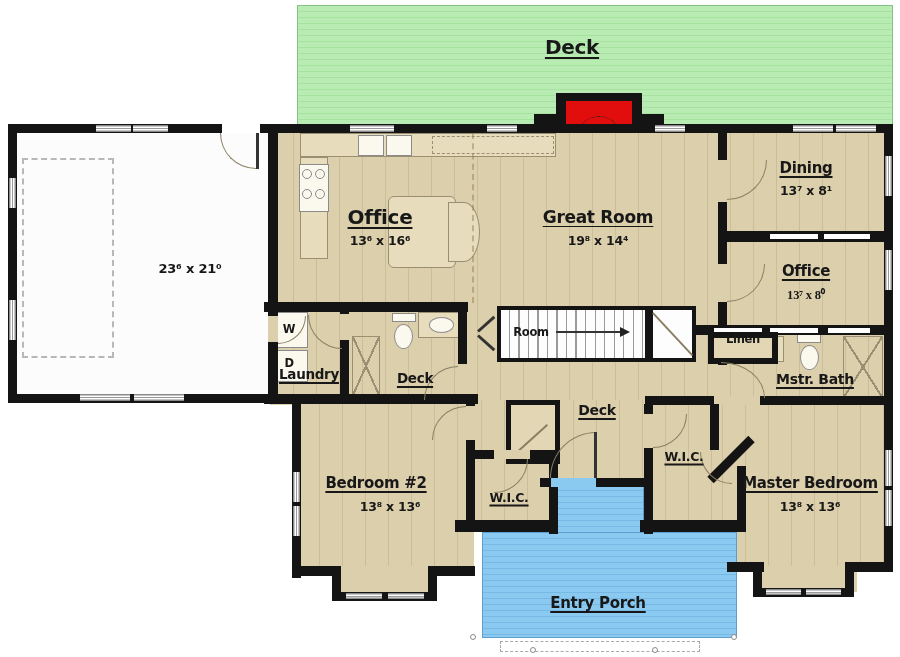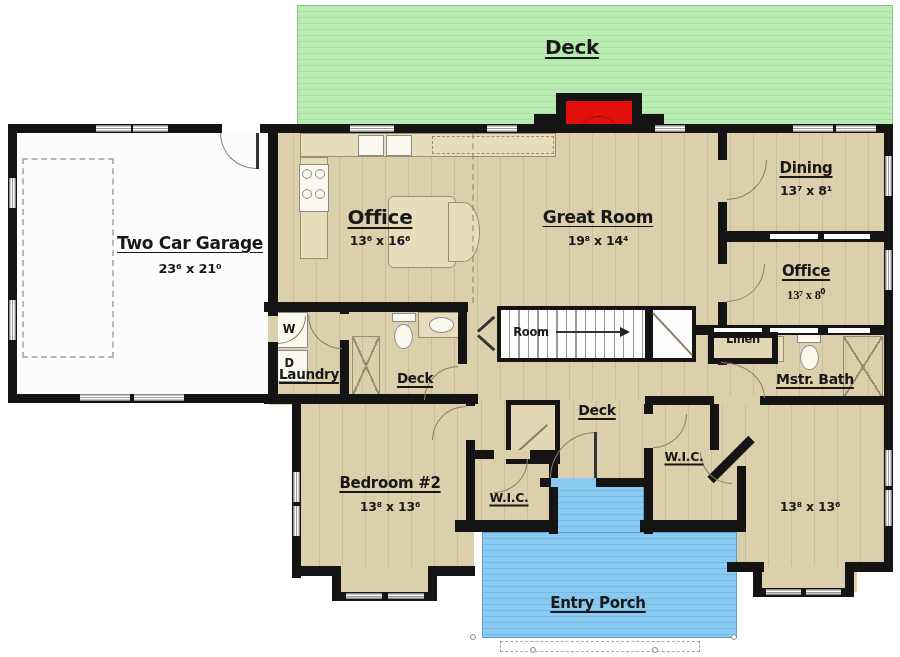--- a/index.html
+++ b/index.html
@@ -218,21 +218,20 @@
   <div class="arc atr" style="left:721px;top:362px;width:44px;height:36px;"></div>
   <div class="arc abr" style="left:653px;top:414px;width:34px;height:34px;"></div>
   <div class="arc abr" style="left:494px;top:459px;width:34px;height:34px;"></div>
   <div class="arc atl" style="left:432px;top:406px;width:34px;height:34px;"></div>
   <div class="arc abl" style="left:700px;top:452px;width:32px;height:32px;"></div>
   <div class="arc atl" style="left:550px;top:432px;width:46px;height:46px;"></div>
   <div class="leaf" style="left:594px;top:432px;width:3px;height:46px;"></div>
 
   <div class="lbl s16" style="left:572px;top:47px;">Deck</div>
 
-  <div class="lbl s17" style="left:190px;top:243px;">Two Car Garage</div>
   <div class="dims" style="left:190px;top:268px;font-size:13px;">23⁶ x 21⁰</div>
 
   <div class="lbl s16" style="left:380px;top:217px;">Office</div>
   <div class="dims" style="left:380px;top:240px;">13⁶ x 16⁶</div>
 
   <div class="lbl s17" style="left:598px;top:217px;">Great Room</div>
   <div class="dims" style="left:598px;top:240px;">19⁸ x 14⁴</div>
 
   <div class="lbl s15" style="left:806px;top:168px;">Dining</div>
   <div class="dims" style="left:806px;top:190px;">13⁷ x 8¹</div>
@@ -249,19 +248,20 @@
   <div class="lbl s11 nou" style="left:531px;top:332px;">Room</div>
   <div class="lbl s11 nou" style="left:743px;top:339px;">Linen</div>
 
   <div class="lbl s14" style="left:815px;top:379px;">Mstr. Bath</div>
 
   <div class="lbl s14" style="left:597px;top:410px;">Deck</div>
 
   <div class="lbl s12" style="left:509px;top:497px;">W.I.C.</div>
   <div class="lbl s12" style="left:684px;top:456px;">W.I.C.</div>
 
-  <div class="lbl s15" style="left:390px;top:483px;">Bedroom #2</div>
+  <div class="lbl s15" style="left:376px;top:483px;">Bedroom #2</div>
   <div class="dims" style="left:390px;top:506px;">13⁸ x 13⁶</div>
 
+  <div class="lbl s15" style="left:810px;top:483px;">Master Bedroom</div>
   <div class="dims" style="left:810px;top:506px;">13⁸ x 13⁶</div>
 
   <div class="lbl s15" style="left:598px;top:603px;">Entry Porch</div>
 </div>
 
 </body></html>

